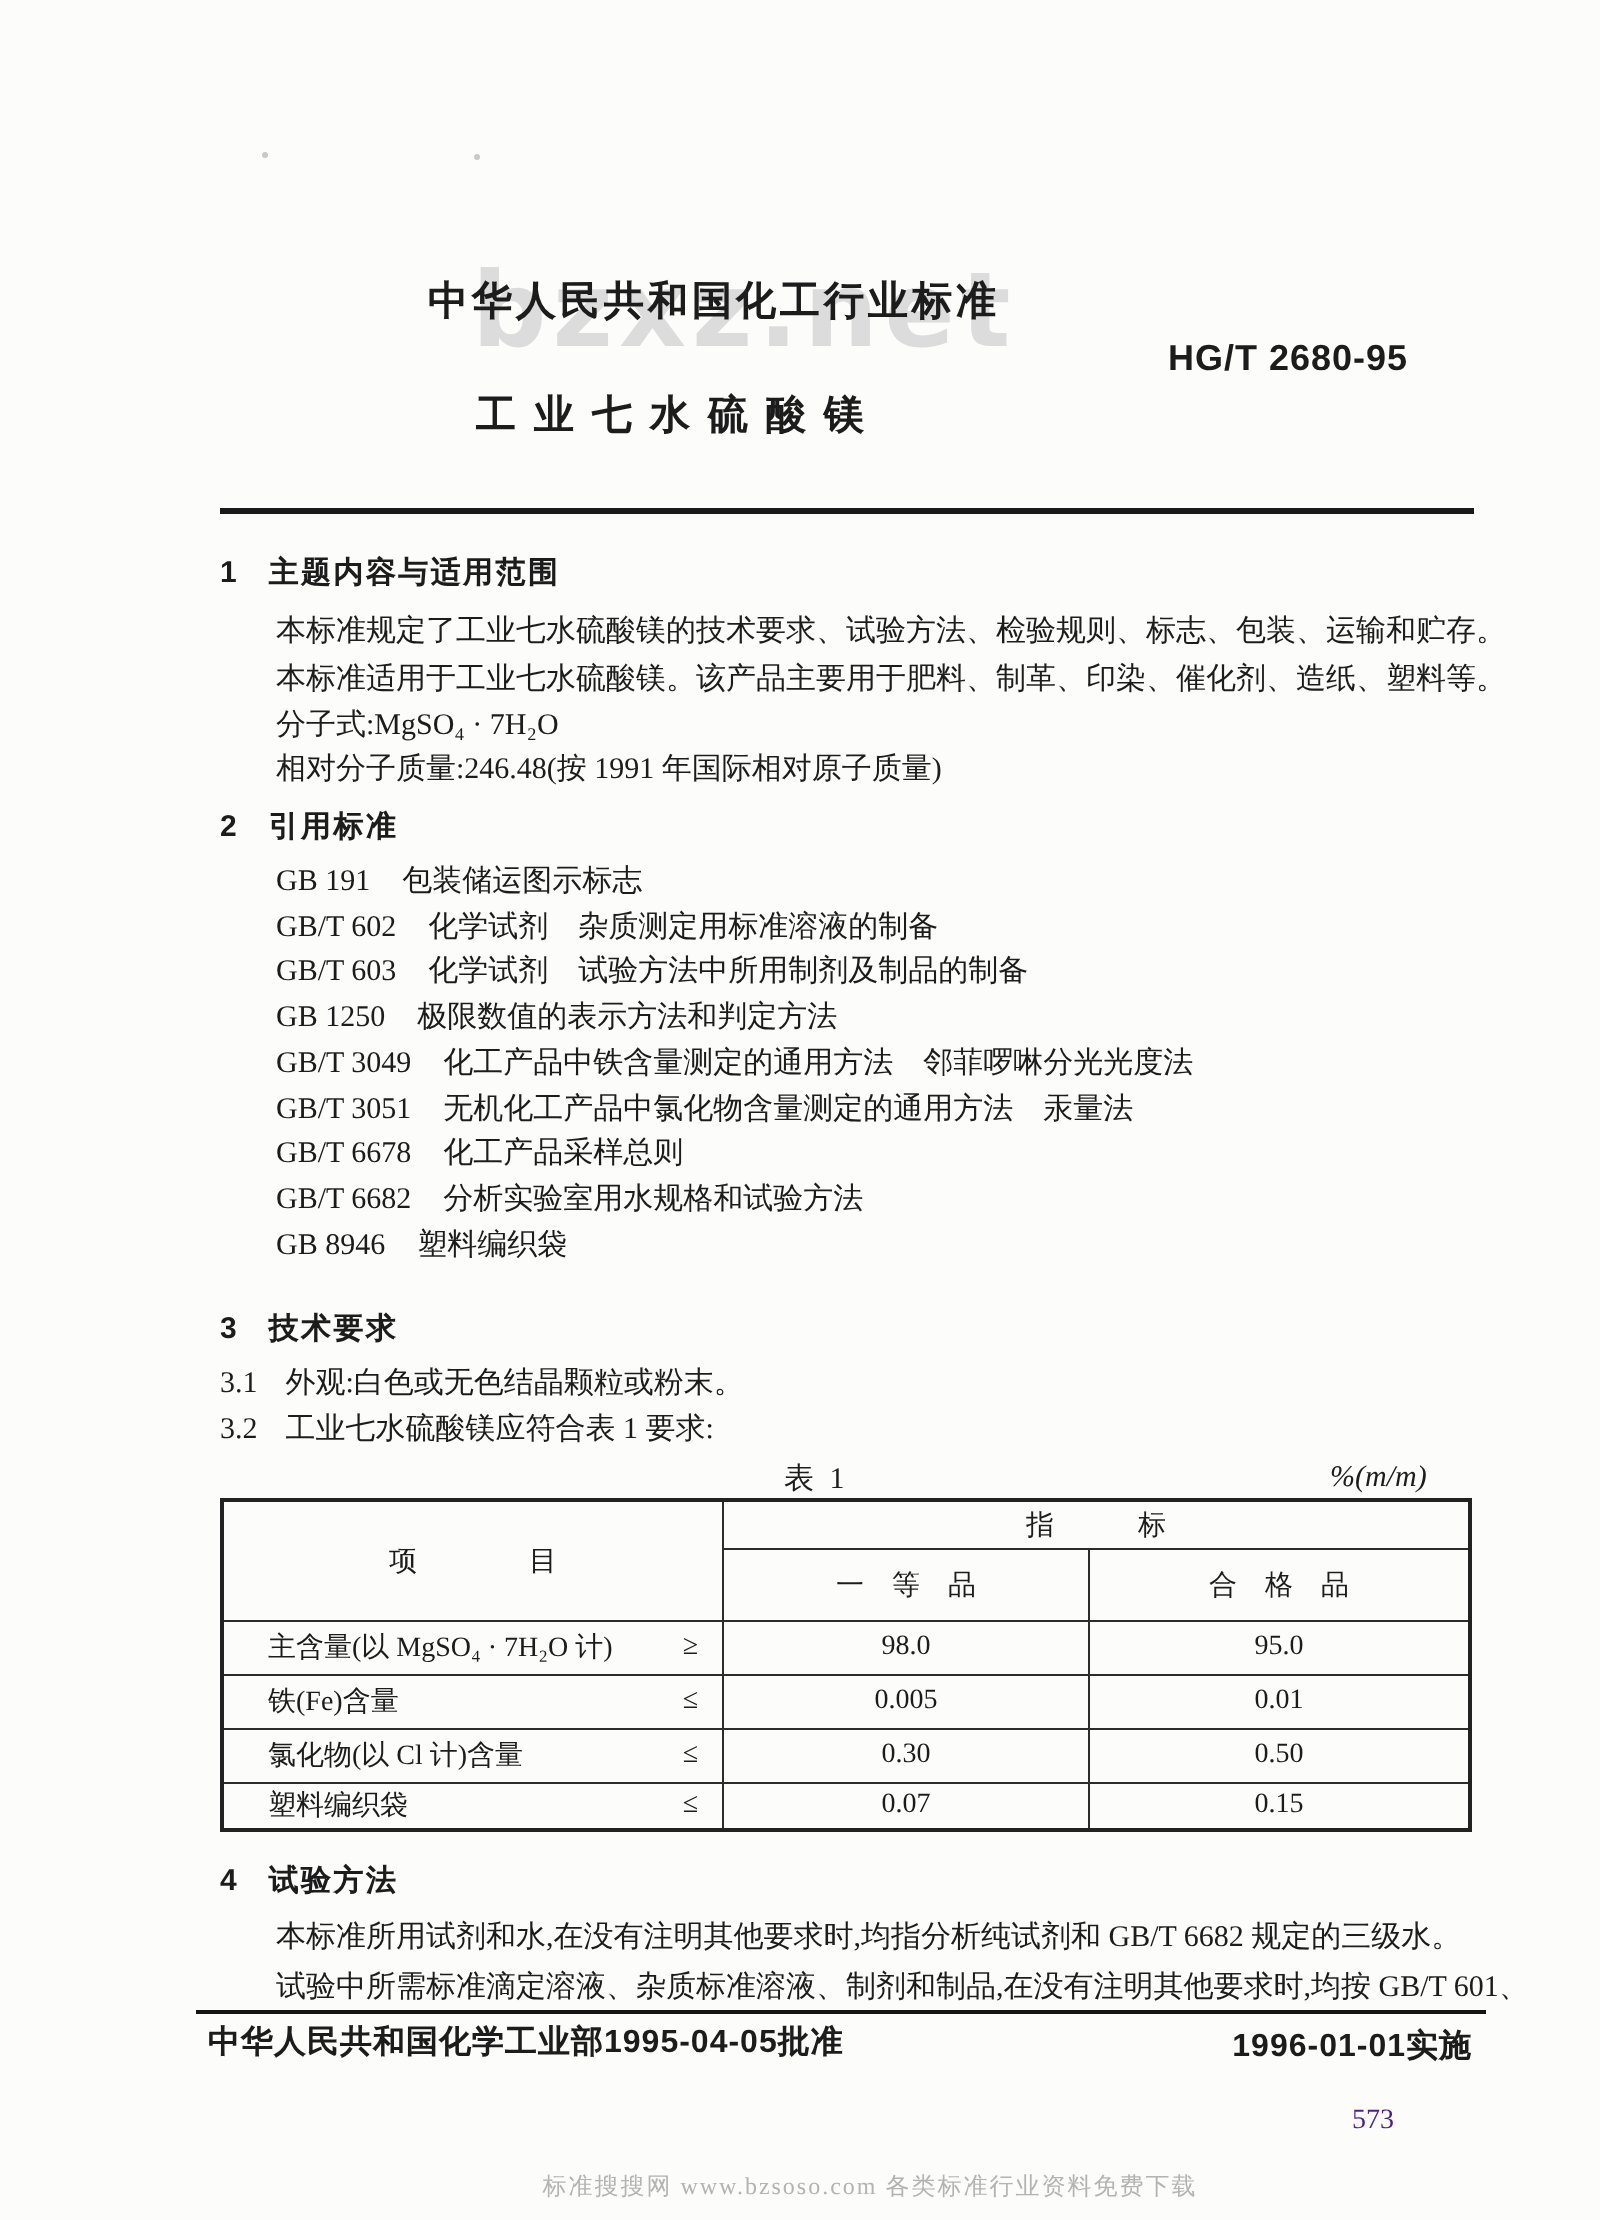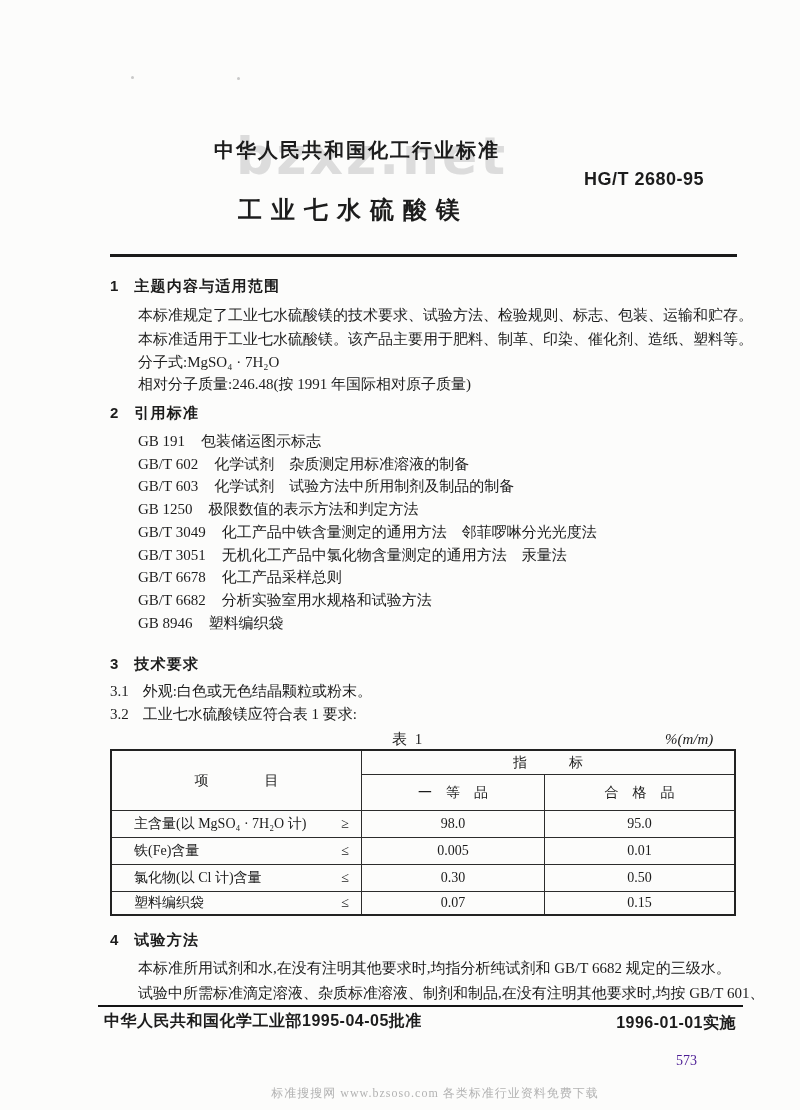--- a/index.html
+++ b/index.html
@@ -14,21 +14,21 @@
   .wm-big{
     left:236px;top:130px;font-family:"DejaVu Sans","Liberation Sans",sans-serif;
     font-weight:bold;font-size:52px;line-height:1;color:#dcdcdc;letter-spacing:3px;z-index:0;
   }
   .wm-bottom{left:75px;top:1085px;width:720px;text-align:center;font-size:12px;color:#b3b3b3;letter-spacing:1px;z-index:1;}
   .speck{position:absolute;width:3px;height:3px;border-radius:50%;background:#c9c9c9;z-index:0;}
 
   
   .authority{left:214px;top:137px;font-size:20px;font-weight:bold;letter-spacing:2px;z-index:1;}
   .std-code{left:584px;top:169px;font-size:18px;font-weight:bold;letter-spacing:.5px;z-index:1;}
-  .doc-title{left:238px;top:194px;font-size:24px;font-weight:bold;letter-spacing:9px;z-index:1;}
+  .doc-title{left:238px;top:194px;font-size:20px;font-weight:bold;letter-spacing:9px;z-index:1;}
   .rule-top{position:absolute;left:110px;top:254px;width:627px;height:3px;background:#1a1a1a;z-index:1;}
 
   
   .sec-h{font-size:15px;font-weight:bold;letter-spacing:1.2px;z-index:1;}
   .sec-h .num{display:inline-block;margin-right:16px;letter-spacing:0;}
   .body-line{font-size:15px;z-index:1;}
   .indent{left:138px;}
   .flush{left:110px;}
 
   

